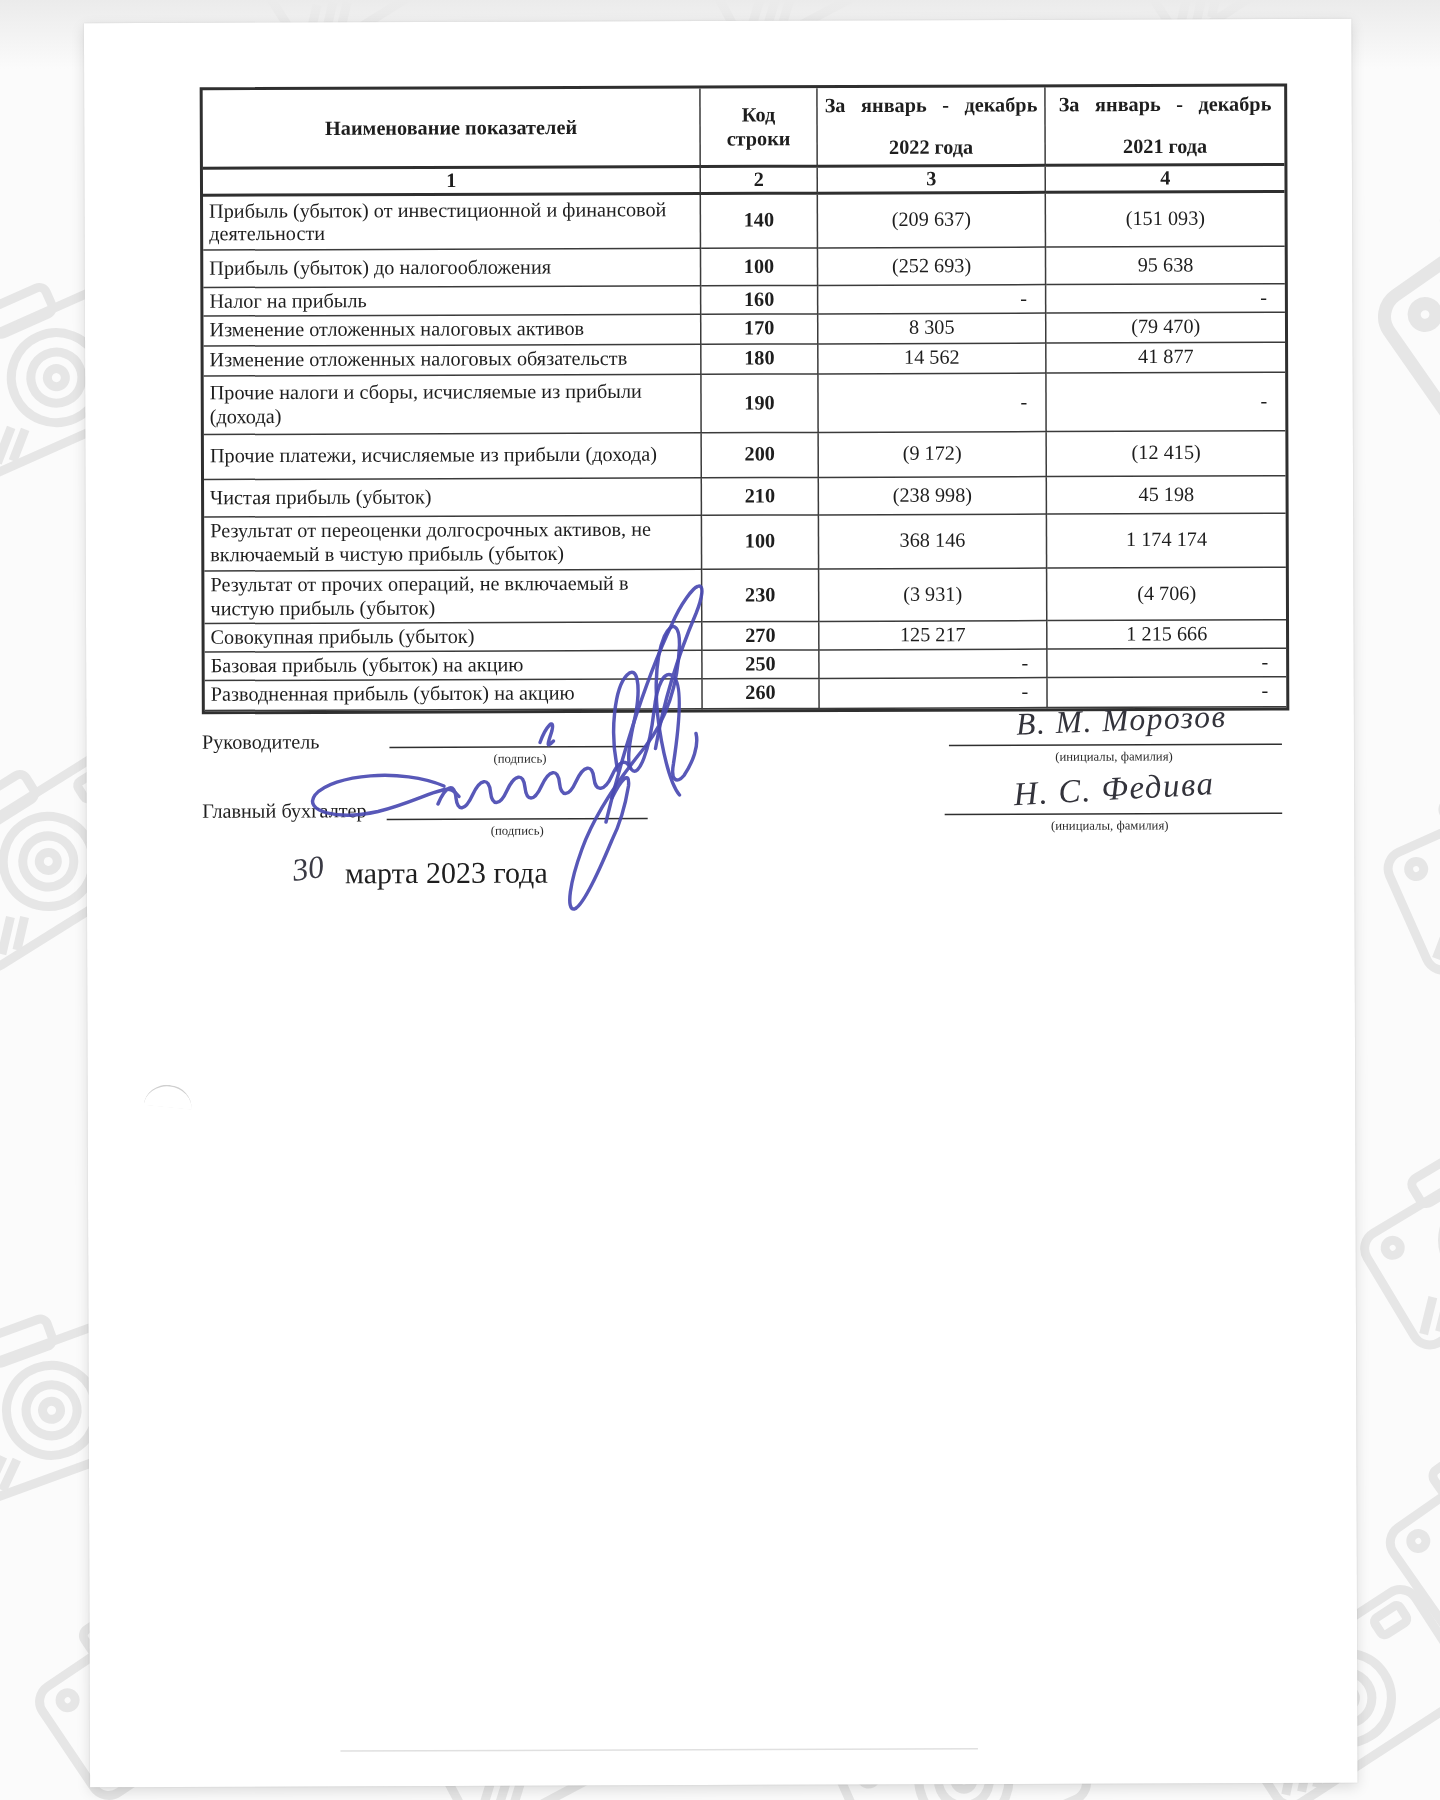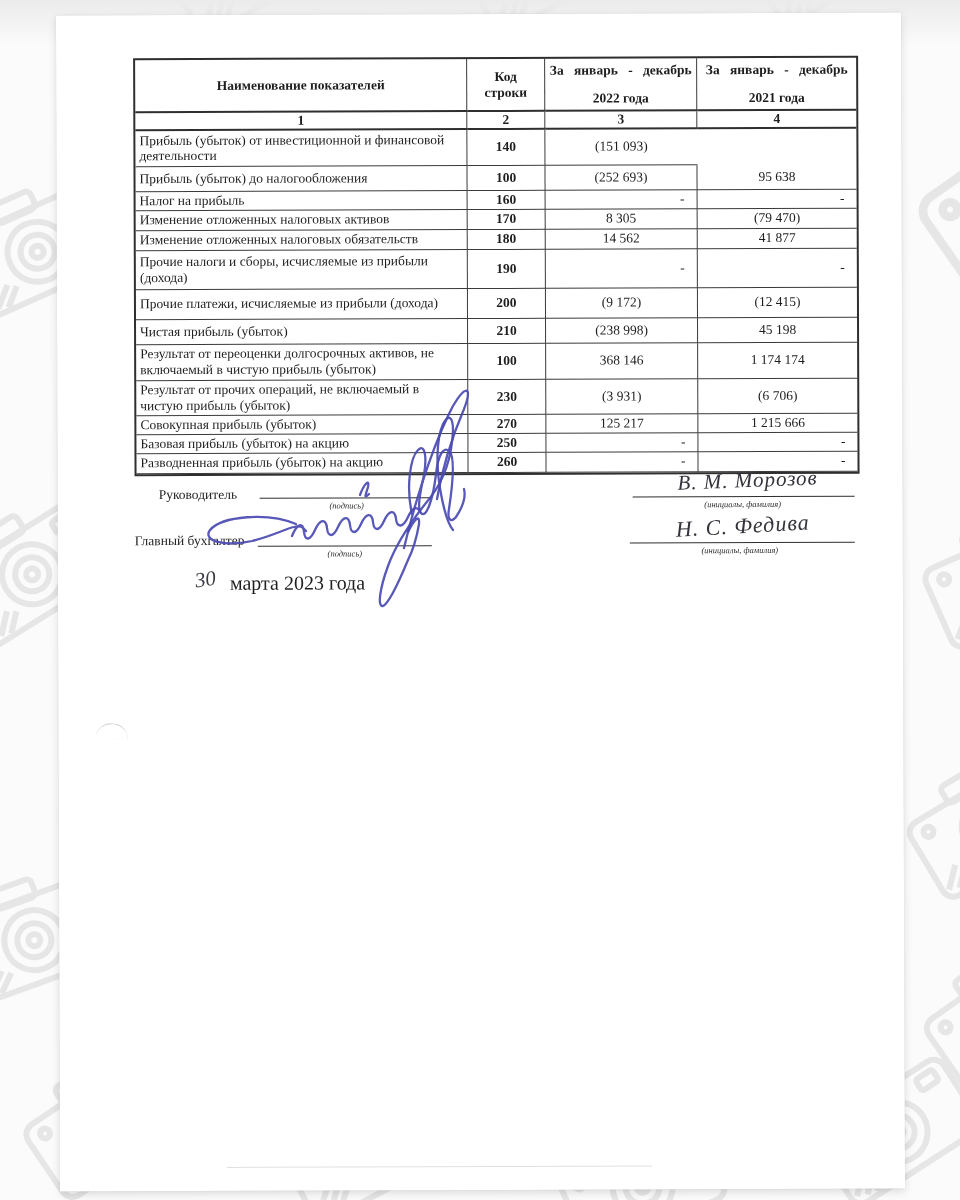--- a/index.html
+++ b/index.html
@@ -35,21 +35,21 @@
   .t-nums .t-cell{justify-content:center;font-weight:bold;border-bottom:2px solid #2f2f2f;padding:0 4px;}
   .head-two-line{display:flex;flex-direction:column;gap:12px;width:100%;}
   .spread{word-spacing:7px;}
   .c-label{justify-content:flex-start;text-align:left;padding-left:4px;}
   .c-code{justify-content:center;font-weight:bold;}
   .c-val{justify-content:center;}
   .c-val.dash{justify-content:flex-end;padding-right:12px;}
   
   .sig-label{position:absolute;font-size:13.5px;color:#1e1e1e;}
   .sig-line{position:absolute;height:0;border-top:1.4px solid #2f2f2f;}
-  .sig-sub{position:absolute;font-size:8.5px;font-style:italic;color:#2c2c2c;text-align:center;}
+  .sig-sub{position:absolute;font-size:8.5px;color:#2c2c2c;text-align:center;}
   .hand-name{
     position:absolute;font-style:italic;color:#33333b;
     font-size:21px;letter-spacing:1px;white-space:nowrap;text-align:center;
   }
   .hand-day{position:absolute;font-style:italic;font-size:21px;color:#3a3a44;transform:rotate(-8deg);}
   .date-rest{position:absolute;font-size:20px;color:#1e1e1e;}
   .scan-line{position:absolute;left:167px;top:1152px;width:425px;height:0;border-top:1px solid #e0e0e0;}
   .scan-arc{position:absolute;left:38px;top:708px;width:32px;height:14px;
     border:none;border-top:1.3px solid #cfcfcf;border-radius:50%/100% 100% 0 0;transform:rotate(6deg);}
   .sig-overlay{position:absolute;left:0;top:0;z-index:3;pointer-events:none;}
@@ -115,20 +115,21 @@
     <div class="t-row t-nums" style="min-height:17px">
       <div class="t-cell">1</div>
       <div class="t-cell">2</div>
       <div class="t-cell">3</div>
       <div class="t-cell">4</div>
     </div>
     <div>
     <div class="t-row" style="min-height: 36px;">
       <div class="t-cell c-label">Прибыль (убыток) от инвестиционной и финансовой деятельности</div>
       <div class="t-cell c-code">140</div>
+      <div class="t-cell c-val v22">(209 637)</div>
       <div class="t-cell c-val v21">(151 093)</div>
     </div>
 
     <div class="t-row" style="min-height: 25px;">
       <div class="t-cell c-label">Прибыль (убыток) до налогообложения</div>
       <div class="t-cell c-code">100</div>
       <div class="t-cell c-val v22">(252 693)</div>
       <div class="t-cell c-val v21">95 638</div>
     </div>
 
@@ -178,21 +179,21 @@
       <div class="t-cell c-label">Результат от переоценки долгосрочных активов, не включаемый в чистую прибыль (убыток)</div>
       <div class="t-cell c-code">100</div>
       <div class="t-cell c-val v22">368 146</div>
       <div class="t-cell c-val v21">1 174 174</div>
     </div>
 
     <div class="t-row" style="min-height: 35px;">
       <div class="t-cell c-label">Результат от прочих операций, не включаемый в чистую прибыль (убыток)</div>
       <div class="t-cell c-code">230</div>
       <div class="t-cell c-val v22">(3 931)</div>
-      <div class="t-cell c-val v21">(6 706)</div>
+      <div class="t-cell c-val v21">(4 706)</div>
     </div>
 
     <div class="t-row" style="min-height: 19px;">
       <div class="t-cell c-label">Совокупная прибыль (убыток)</div>
       <div class="t-cell c-code">270</div>
       <div class="t-cell c-val v22">125 217</div>
       <div class="t-cell c-val v21">1 215 666</div>
     </div>
 
     <div class="t-row" style="min-height: 18px;">
@@ -204,21 +205,21 @@
 
     <div class="t-row" style="min-height: 20px;">
       <div class="t-cell c-label">Разводненная прибыль (убыток) на акцию</div>
       <div class="t-cell c-code">260</div>
       <div class="t-cell c-val v22 dash">-</div>
       <div class="t-cell c-val v21 dash">-</div>
     </div>
   </div>
   </div>
 
-  <div class="sig-label" style="left:77px;top:472px;margin-left:24px;">Руководитель</div>
+  <div class="sig-label" style="left:77px;top:472px;">Руководитель</div>
   <div class="sig-line" style="left:202px;top:483px;width:172px;"></div>
   <div class="sig-sub" style="left:244px;top:486px;width:90px;">(подпись)</div>
   <div class="hand-name" style="left:590px;top:455px;width:200px;transform:rotate(-2deg);">В. М. Морозов</div>
   <div class="sig-line" style="left:575px;top:483px;width:222px;"></div>
   <div class="sig-sub" style="left:615px;top:486px;width:140px;">(инициалы, фамилия)</div>
 
   <div class="sig-label" style="left:77px;top:518px;">Главный бухгалтер</div>
   <div class="sig-line" style="left:200px;top:531px;width:174px;"></div>
   <div class="sig-sub" style="left:242px;top:534px;width:90px;">(подпись)</div>
   <div class="hand-name" style="left:585px;top:500px;width:200px;font-size:22px;transform:rotate(-3deg);">Н. С. Федива</div>

